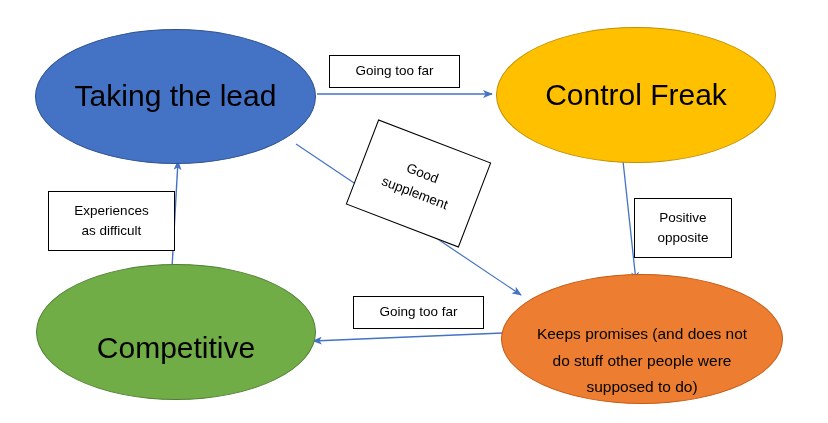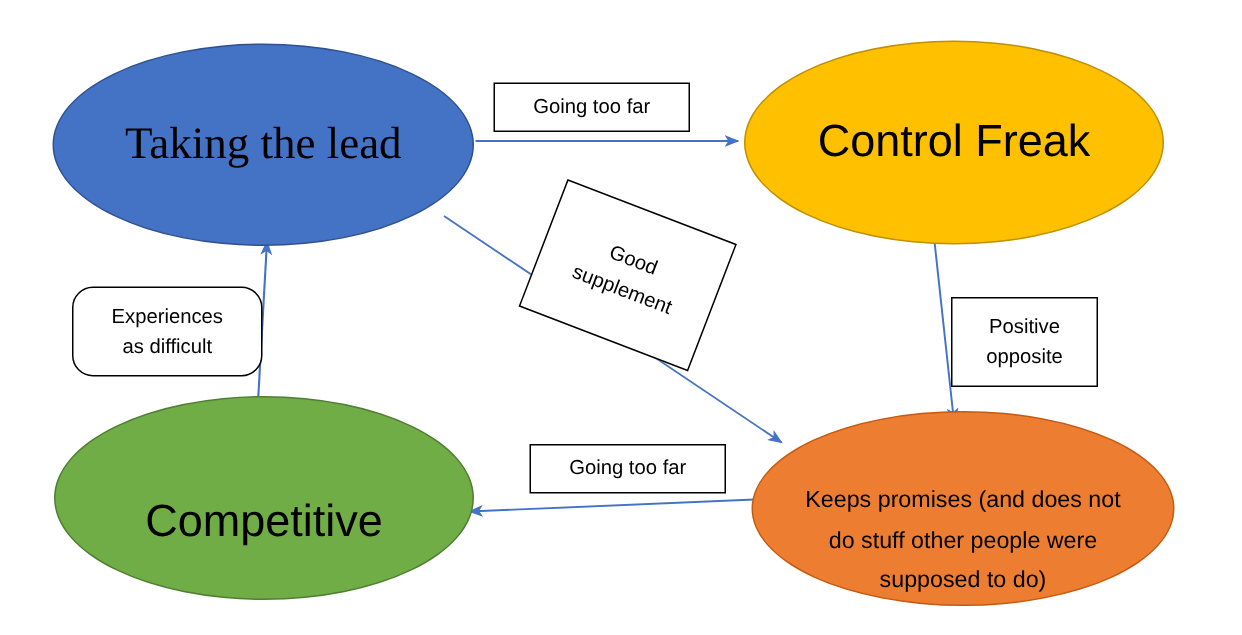--- a/index.html
+++ b/index.html
@@ -36,21 +36,21 @@
     color: #000000;
     line-height: 1.28;
     padding: 0 10px;
     white-space: pre-line;
   }
   #node-taking-the-lead {
     left: 35px;  top: 29px;  width: 281px; height: 135px;
     background: #4472C4;
     border: 1px solid #2F528F;
   }
-  #node-taking-the-lead .node-label { font-size: 30px; font-family: Liberation Serif, serif; }
+  #node-taking-the-lead .node-label { font-size: 30px; }
 
   #node-control-freak {
     left: 496px; top: 27px;  width: 280px; height: 136px;
     background: #FFC000;
     border: 1px solid #BF9000;
     text-align: right;
   }
   #node-control-freak .node-label { font-size: 30px; }
 
   #node-competitive {
@@ -78,21 +78,21 @@
     text-align: center;
     color: #000000;
     font-size: 13.5px;
     line-height: 1.5;
     white-space: pre-line;
     z-index: 3;
   }
   #label-going-too-far-top    { left: 329px; top: 55px;  width: 131px; height: 33px; }
   #label-good-supplement      { left: 358px; top: 138px; width: 121px; height: 91px;
                                 transform: rotate(21deg); }
-  #label-experiences          { left: 48px;  top: 191px; width: 127px; height: 60px; border-radius: 14px; }
+  #label-experiences          { left: 48px;  top: 191px; width: 127px; height: 60px; }
   #label-positive-opposite    { left: 634px; top: 180px; width: 98px;  height: 60px; margin-top: 18px; }
   #label-going-too-far-bottom { left: 353px; top: 296px; width: 131px; height: 33px; }
 </style>
 </head>
 <body>
 
 <div id="canvas">
 
   <svg class="svg-layer" viewBox="0 0 828 423" xmlns="http://www.w3.org/2000/svg">
     <defs>

